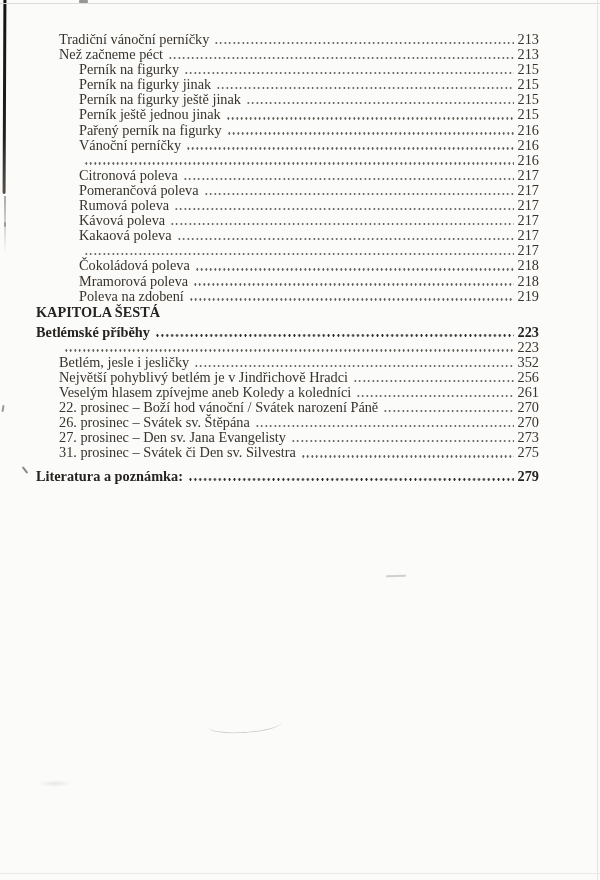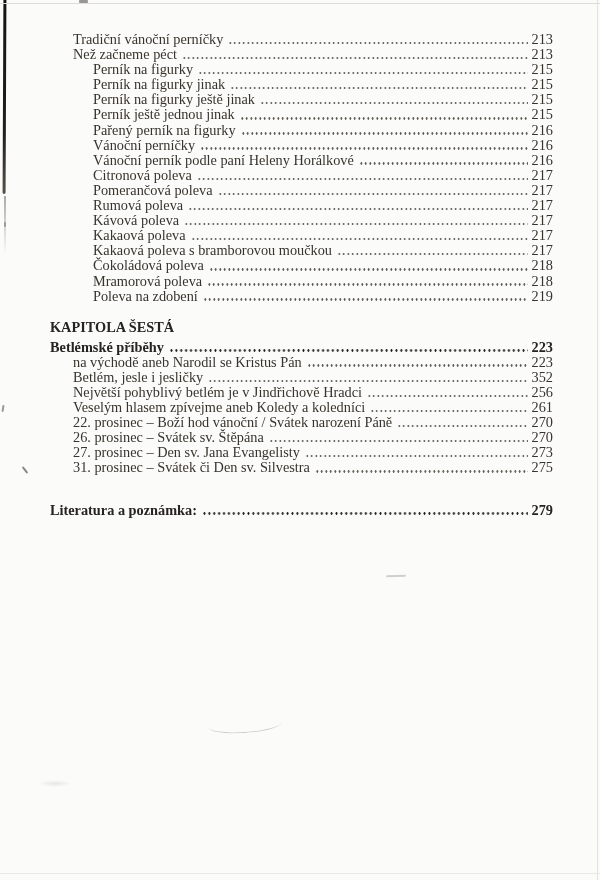--- a/index.html
+++ b/index.html
@@ -36,24 +36,24 @@
   .mark-speck{position:absolute;left:4px;top:222px;width:2px;height:5px;background:#6a655d;opacity:.5;border-radius:1px;}
   .mark-pencil-arc{
     position:absolute;left:208px;top:716px;width:74px;height:16px;
     border-bottom:1.5px solid #b7b3ad;border-radius:50%;
     opacity:.65;transform:rotate(-4deg);
   }
   .mark-dash{position:absolute;left:386px;top:575px;width:20px;height:1.5px;background:#d2cfca;border-radius:1px;transform:rotate(-2deg);}
   .mark-smudge{position:absolute;left:38px;top:780px;width:34px;height:7px;background:radial-gradient(closest-side,#e3e2de,transparent);opacity:.8;}
   
   .toc{
-    position:absolute;left:50px;top:32px;width:503px;
-  }
-  .toc-section + .toc-section{margin-top:16px;}
-  .toc-section:nth-child(3){margin-top:27px;}
+    position:absolute;left:36px;top:32px;width:503px;
+  }
+  .toc-section + .toc-section{margin-top:1px;}
+  .toc-section:nth-child(3){margin-top:8px;}
   .row{
     display:flex;align-items:baseline;
     height:15.1px;line-height:15.1px;
     font-size:14.3px;
     white-space:nowrap;
   }
   .row.indent-1{padding-left:23px;}
   .row.indent-2{padding-left:43px;justify-content:center;}
   .row.bold{font-weight:700;color:var(--ink-bold);}
   .row.chapter-heading{height:20px;}
@@ -128,21 +128,20 @@
     <span class="label">Pařený perník na figurky</span>
     <span class="leader"></span>
     <span class="pg">216</span>
   </div>
         <div class="row indent-2">
     <span class="label">Vánoční perníčky</span>
     <span class="leader"></span>
     <span class="pg">216</span>
   </div>
         <div class="row indent-2">
-    <span class="label">Vánoční perník podle paní Heleny Horálkové</span>
     <span class="leader"></span>
     <span class="pg">216</span>
   </div>
         <div class="row indent-2">
     <span class="label">Citronová poleva</span>
     <span class="leader"></span>
     <span class="pg">217</span>
   </div>
         <div class="row indent-2">
     <span class="label">Pomerančová poleva</span>
@@ -158,21 +157,20 @@
     <span class="label">Kávová poleva</span>
     <span class="leader"></span>
     <span class="pg">217</span>
   </div>
         <div class="row indent-2">
     <span class="label">Kakaová poleva</span>
     <span class="leader"></span>
     <span class="pg">217</span>
   </div>
         <div class="row indent-2">
-    <span class="label">Kakaová poleva s bramborovou moučkou</span>
     <span class="leader"></span>
     <span class="pg">217</span>
   </div>
         <div class="row indent-2">
     <span class="label">Čokoládová poleva</span>
     <span class="leader"></span>
     <span class="pg">218</span>
   </div>
         <div class="row indent-2">
     <span class="label">Mramorová poleva</span>
@@ -189,21 +187,20 @@
         <div class="row indent-0 bold chapter-heading">
     <span class="label">KAPITOLA ŠESTÁ</span>
 
   </div>
         <div class="row indent-0 bold">
     <span class="label">Betlémské příběhy</span>
     <span class="leader"></span>
     <span class="pg">223</span>
   </div>
         <div class="row indent-1">
-    <span class="label">na východě aneb Narodil se Kristus Pán</span>
     <span class="leader"></span>
     <span class="pg">223</span>
   </div>
         <div class="row indent-1">
     <span class="label">Betlém, jesle i jesličky</span>
     <span class="leader"></span>
     <span class="pg">352</span>
   </div>
         <div class="row indent-1">
     <span class="label">Největší pohyblivý betlém je v Jindřichově Hradci</span>

